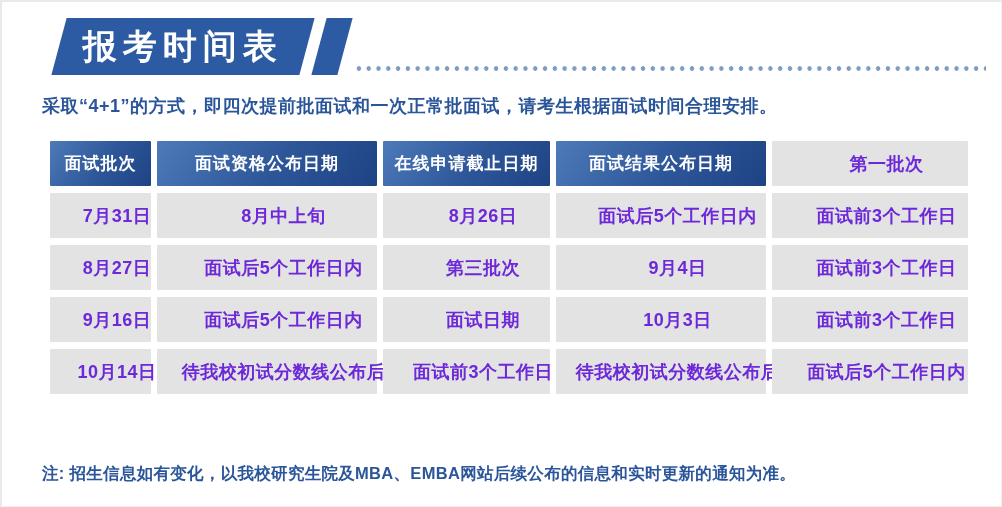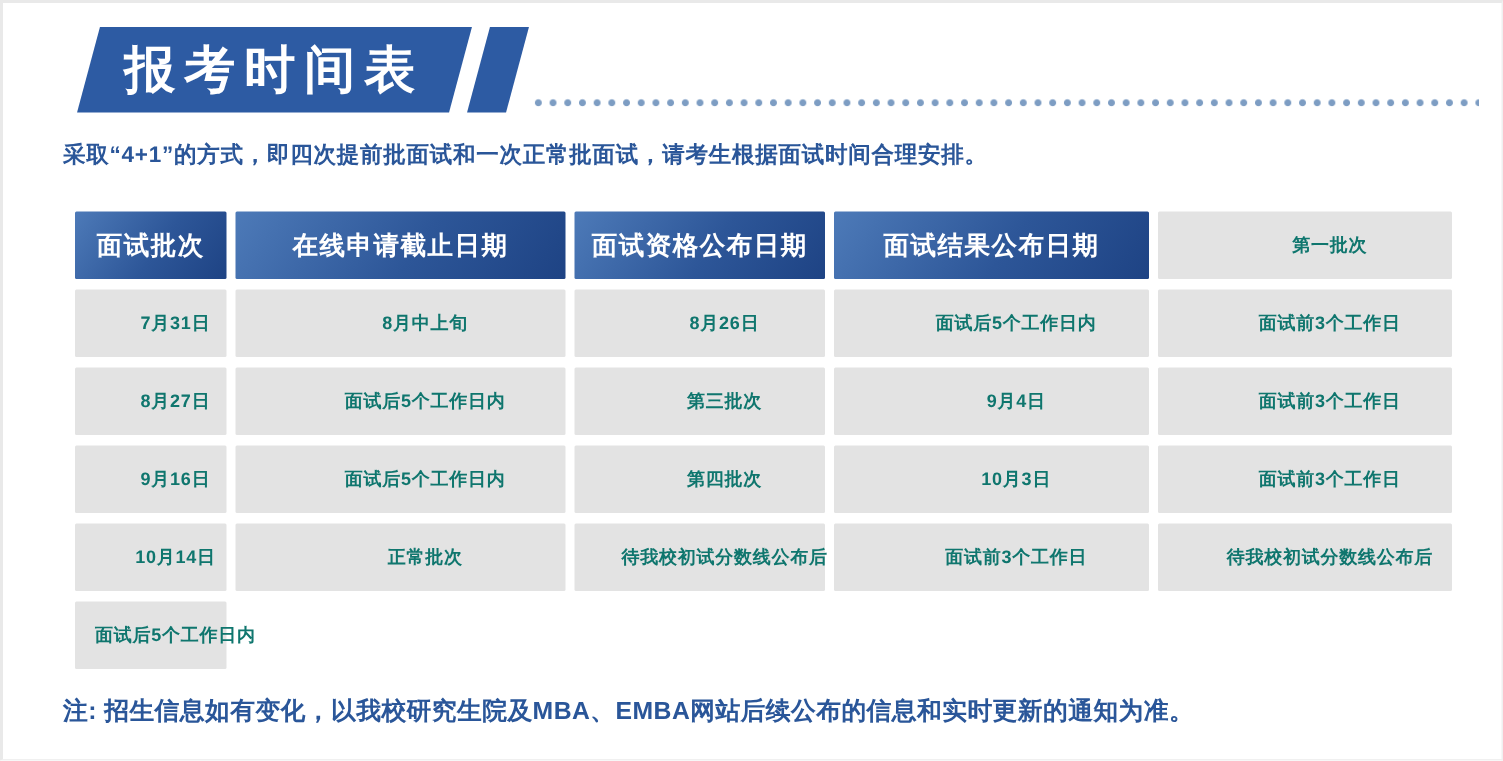--- a/index.html
+++ b/index.html
@@ -44,42 +44,42 @@
     position:absolute; left:352px; top:63px; width:632px; height:7px;
     background-image:radial-gradient(circle, #7d9dc3 2px, transparent 2.6px);
     background-size:9.8px 7px;
     background-repeat:repeat-x;
     background-position:0 center;
   }
 
   
   .intro {
     position:absolute; left:40px; top:92px; width:930px;
-    color:#2a5699; font-size:15px; font-weight:bold;
+    color:#2a5699; font-size:18px; font-weight:bold;
     letter-spacing:0.5px;
   }
 
   
   .sched {
     position:absolute; left:48px; top:139px;
     display:grid;
     grid-template-columns:101px 220px 167px 210px 196px;
     grid-auto-rows:45px;
     column-gap:6px; row-gap:7px;
   }
   .hcell {
     background:linear-gradient(125deg, #4d7ab8 0%, #2d5698 55%, #1e4384 100%);
     color:#ffffff; font-size:17px; font-weight:bold;
     display:flex; align-items:center; justify-content:center;
     letter-spacing:1px;
     border-radius:1px;
   }
   .dcell {
     background:#e3e3e3;
-    color:#0f766e; font-size:12px; font-weight:bold;
+    color:#6d28d9; font-size:18px; font-weight:bold;
     display:flex; align-items:center; justify-content:center;
     letter-spacing:0.5px;
     white-space:nowrap;
     border-radius:1px;
     padding-left:33px;
   }
 
   
   .note {
     position:absolute; left:40px; top:461px; width:950px;
@@ -98,46 +98,45 @@
     </div>
     <div class="banner-tail"></div>
   </div>
   <div class="dotted-line"></div>
 
   <p class="intro">采取“4+1”的方式，即四次提前批面试和一次正常批面试，请考生根据面试时间合理安排。</p>
 
   <div class="sched">
 
     <div class="hcell">面试批次</div>
+    <div class="hcell">面试资格公布日期</div>
     <div class="hcell">在线申请截止日期</div>
-    <div class="hcell">面试资格公布日期</div>
     <div class="hcell">面试结果公布日期</div>
 
     <div class="dcell">第一批次</div>
     <div class="dcell">7月31日</div>
     <div class="dcell">8月中上旬</div>
     <div class="dcell">8月26日</div>
     <div class="dcell">面试后5个工作日内</div>
 
     <div class="dcell">面试前3个工作日</div>
     <div class="dcell">8月27日</div>
     <div class="dcell">面试后5个工作日内</div>
 
     <div class="dcell">第三批次</div>
     <div class="dcell">9月4日</div>
     <div class="dcell">面试前3个工作日</div>
     <div class="dcell">9月16日</div>
     <div class="dcell">面试后5个工作日内</div>
 
-    <div class="dcell">第四批次</div>
+    <div class="dcell">面试日期</div>
     <div class="dcell">10月3日</div>
     <div class="dcell">面试前3个工作日</div>
     <div class="dcell">10月14日</div>
 
-    <div class="dcell">正常批次</div>
     <div class="dcell">待我校初试分数线公布后</div>
     <div class="dcell">面试前3个工作日</div>
     <div class="dcell">待我校初试分数线公布后</div>
     <div class="dcell">面试后5个工作日内</div>
   </div>
 
   <p class="note">注: 招生信息如有变化，以我校研究生院及MBA、EMBA网站后续公布的信息和实时更新的通知为准。</p>
 
 </div>
 

